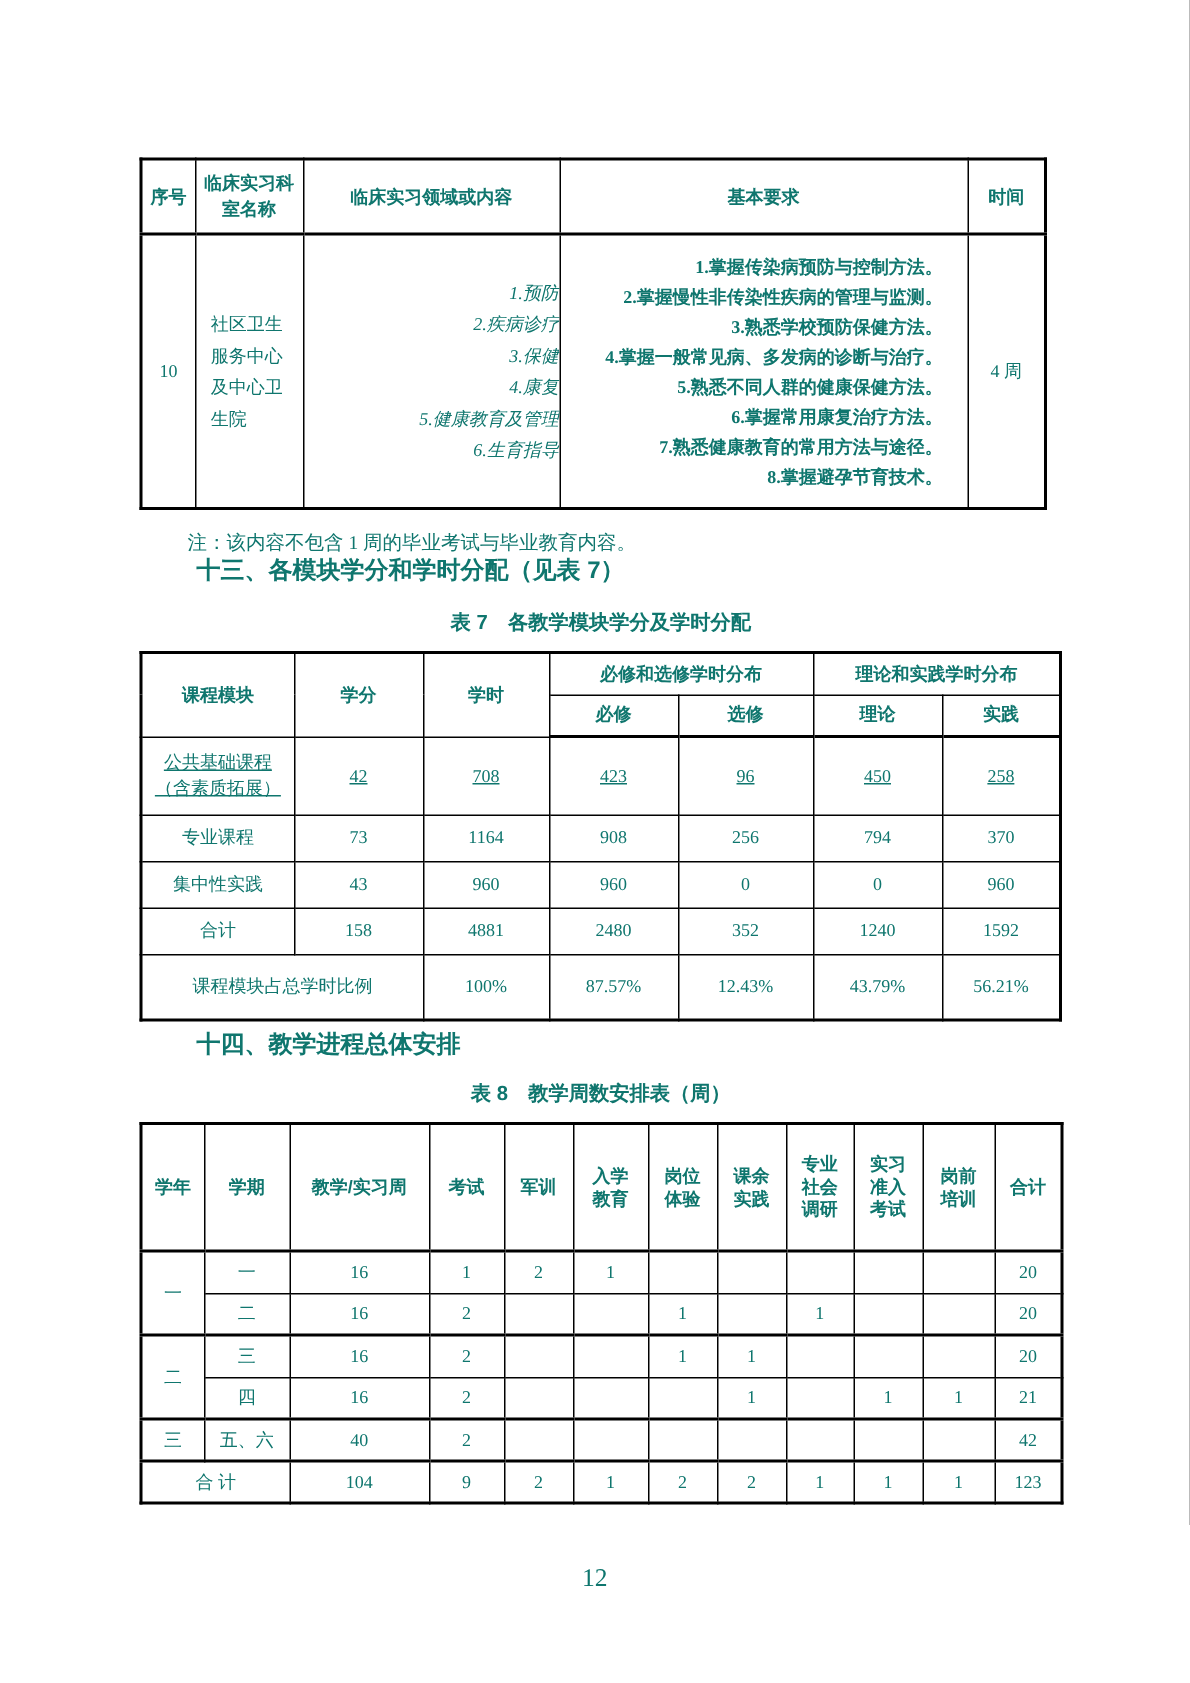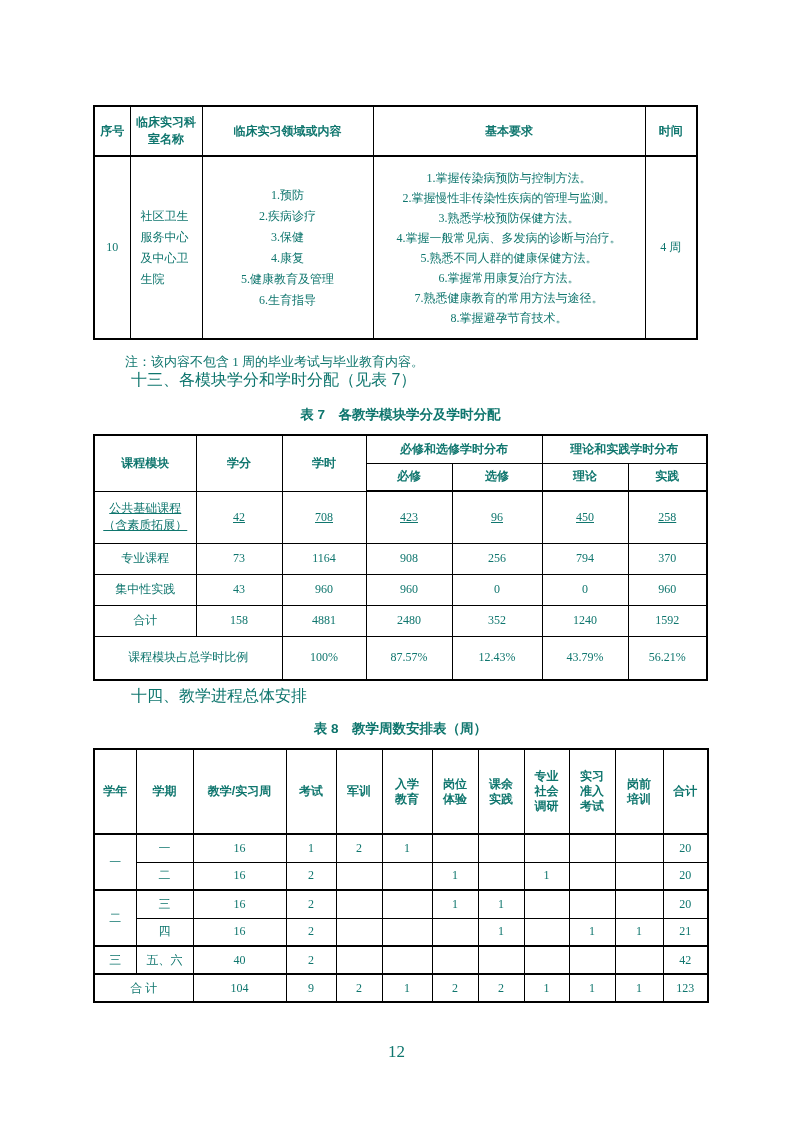--- a/index.html
+++ b/index.html
@@ -19,27 +19,27 @@
   td { text-align: center; vertical-align: middle; }
   .prelines { white-space: pre-line; }
   tr.thick-bottom > th, tr.thick-bottom > td { border-bottom: 2px solid #000; }
   tr.thick-top > th, tr.thick-top > td { border-top: 2px solid #000; }
 
   
   .t1 { position: absolute; top: 105px; left: 93px; width: 603px; }
   .t1 thead tr { height: 50px; }
   .t1 tbody tr { height: 183px; }
   .t1 td.dept { text-align: left; padding: 0 10px; line-height: 21px; }
-  .t1 td.cont { text-align: center; padding: 0 0; line-height: 21px; }
-  .t1 td.reqs { text-align: center; padding: 4px 16px; line-height: 20px; }
+  .t1 td.cont { text-align: right; padding: 0 0; line-height: 21px; font-style: italic; }
+  .t1 td.reqs { text-align: right; padding: 4px 16px; line-height: 20px; font-weight: bold; }
 
   .note { position: absolute; top: 340px; left: 125px; font-size: 13px; }
 
   .h-sect { position: absolute; left: 131px; margin: 0; font-size: 16px;
-            font-family: "Liberation Sans", "DejaVu Sans", sans-serif; font-weight: normal; }
+            font-family: "Liberation Sans", "DejaVu Sans", sans-serif; font-weight: bold; }
   .h13 { top: 370px; }
   .h14 { top: 686px; }
   .caption { position: absolute; left: 93px; width: 615px; text-align: center; font-size: 13.5px;
              font-family: "Liberation Sans", "DejaVu Sans", sans-serif; font-weight: bold; }
   .cap7 { top: 406px; }
   .cap8 { top: 720px; }
 
   
   .t7 { position: absolute; top: 434px; left: 93px; width: 613px; }
   .t7 thead tr { height: 28px; }

